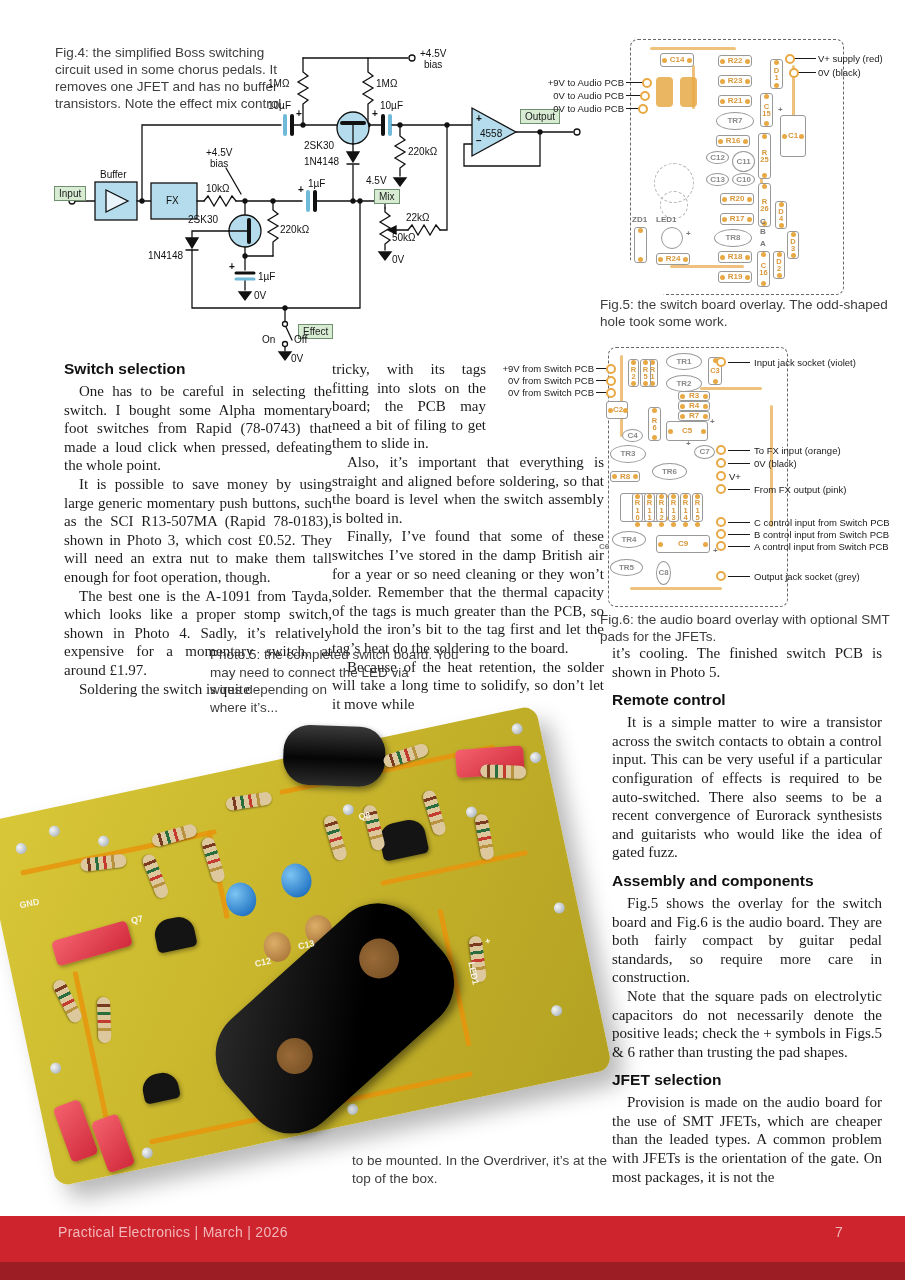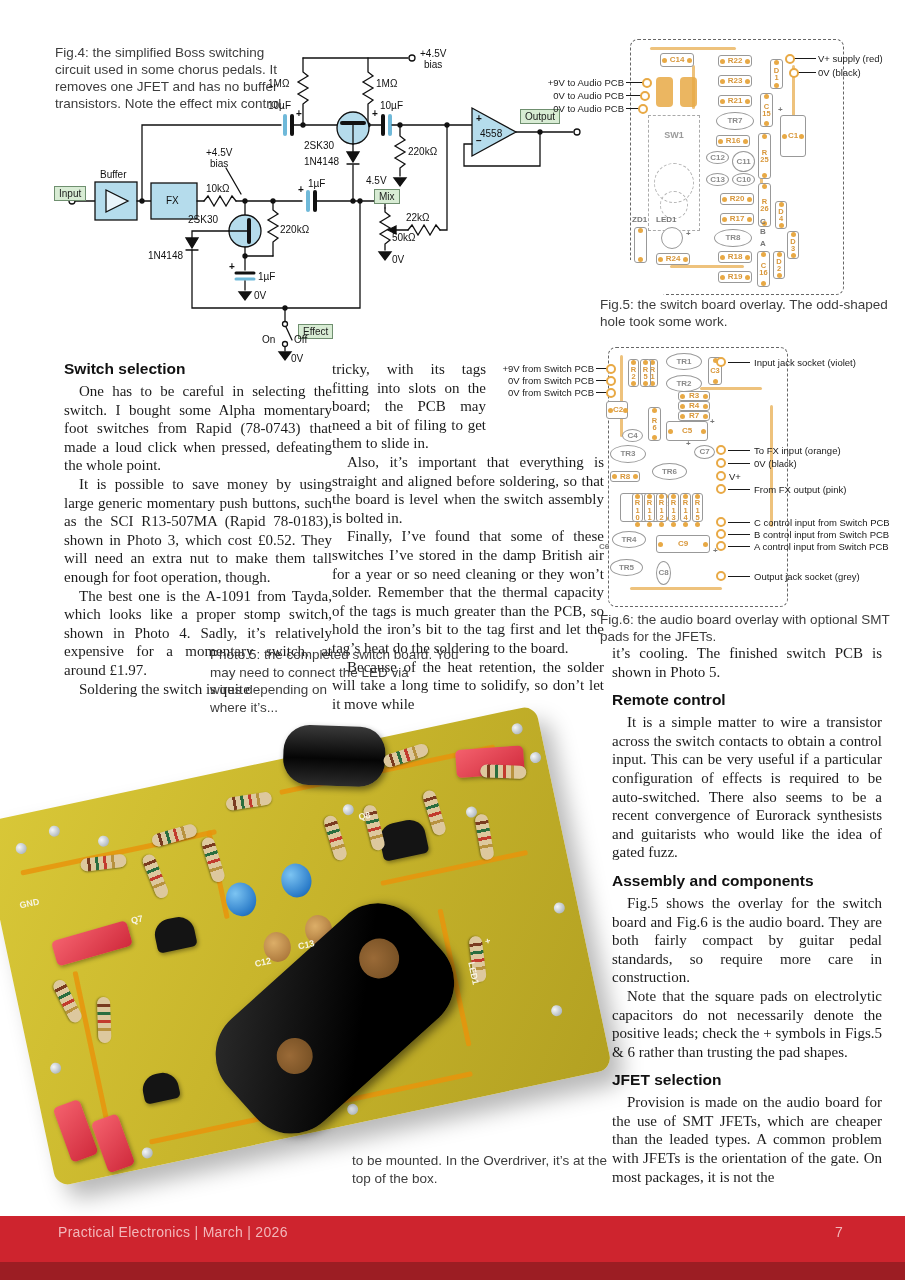--- a/index.html
+++ b/index.html
@@ -228,21 +228,20 @@
       <div class="it pad" style="left: 108px; top: 69px;"></div>
       <div class="it comp" style="left: 130px; top: 18px; width: 34px; height: 14px;">C14</div>
       <div class="it comp" style="left: 188px; top: 20px; width: 34px; height: 12px; text-align: right;">R22</div>
       <div class="it comp" style="left: 188px; top: 40px; width: 34px; height: 12px;">R23</div>
       <div class="it comp" style="left: 188px; top: 60px; width: 34px; height: 12px;">R21</div>
       <div class="it comp v" style="left: 240px; top: 24px; width: 13px; height: 30px;">D1</div>
       <div class="it comp v" style="left: 230px; top: 58px; width: 13px; height: 34px;">C15</div>
       <div class="it slbl" style="left: 248px; top: 70px;">+</div>
       <div class="it comp" style="left: 250px; top: 80px; width: 26px; height: 42px;">C1</div>
       <div class="it oval" style="left: 186px; top: 77px; width: 38px; height: 18px;">TR7</div>
-      <div class="it dash" style="left: 118px; top: 80px; width: 52px; height: 116px;">SW1</div>
       <div class="it dashc" style="left: 124px; top: 128px; width: 40px; height: 40px;"></div>
       <div class="it dashc" style="left: 130px; top: 156px; width: 28px; height: 28px;"></div>
       <div class="it slotpad" style="left: 126px; top: 42px; width: 17px; height: 30px;"></div>
       <div class="it slotpad" style="left: 150px; top: 42px; width: 17px; height: 30px;"></div>
       <div class="it comp" style="left: 186px; top: 100px; width: 34px; height: 12px;">R16</div>
       <div class="it oval" style="left: 176px; top: 116px; width: 23px; height: 13px;">C12</div>
       <div class="it oval" style="left: 202px; top: 116px; width: 23px; height: 21px;">C11</div>
       <div class="it oval" style="left: 176px; top: 138px; width: 23px; height: 13px;">C13</div>
       <div class="it oval" style="left: 202px; top: 138px; width: 23px; height: 13px;">C10</div>
       <div class="it comp v" style="left: 228px; top: 98px; width: 13px; height: 46px;">R25</div>

